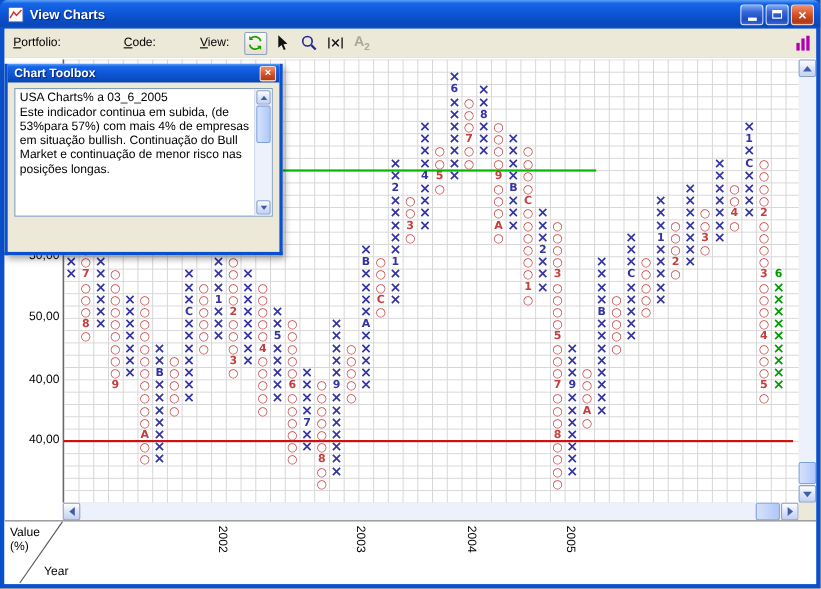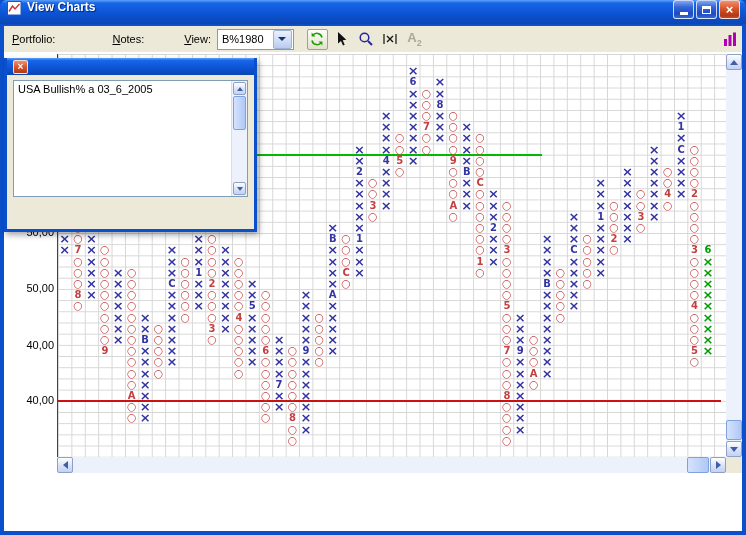--- a/index.html
+++ b/index.html
@@ -1,21 +1,21 @@
 <!DOCTYPE html>
 <html style="--xcol: #3434A4; --ocol: #C44040; --gcol: #009C00; --grid: #D6D6D6;"><head>
 <meta charset="utf-8">
 <style>
   html,body{margin:0;padding:0;background:#9a9a9a;font-family:"Liberation Sans",sans-serif;}
   #stage{position:relative;width:746px;height:535px;background:#0A50CC;overflow:hidden;}
 
   
   .titlebar{position:absolute;left:0;top:0;width:746px;height:26px;
     background:linear-gradient(180deg,#5EA1F8 0%,#1766E8 12%,#0C55D6 48%,#0A46B6 90%,#0C55D6 100%);
-    border-radius:7px 7px 0 0;display:flex;padding:0 6px;box-sizing:border-box;}
+    border-radius:7px 7px 0 0;display:flex;align-items:center;padding:0 6px;box-sizing:border-box;}
   .app-icon{width:16px;height:16px;margin-right:5px;display:flex;align-items:center;justify-content:center;}
   .title-text{color:#fff;font-size:12px;font-weight:bold;text-shadow:1px 1px 1px #00237E;flex:1;}
   .winbtn{width:21px;height:19px;margin-left:2px;border:1px solid rgba(255,255,255,.75);border-radius:3px;
     display:flex;align-items:center;justify-content:center;box-sizing:border-box;
     background:linear-gradient(180deg,#7FA8F2 0%,#3566D8 35%,#1E4BC0 75%,#3566D8 100%);cursor:pointer;}
   .winbtn.close{background:linear-gradient(180deg,#F09070 0%,#D8552A 45%,#B03A16 85%,#C84A20 100%);}
   .g-min{width:8px;height:3px;background:#fff;margin-top:8px;}
   .g-max{width:9px;height:8px;border:1px solid #fff;border-top-width:3px;box-sizing:border-box;}
   .g-close{color:#fff;font-size:13px;font-weight:bold;line-height:13px;}
 
@@ -111,28 +111,22 @@
     <span class="winbtn">
         <span class="g-max"></span>
       </span>
     <span class="winbtn close">
         <span class="g-close">×</span>
       </span>
   </div>
 
   <div class="toolbar">
     <span class="lbl">Portfolio:</span>
-    <span class="lbl" style="margin-left:57px;">Notes:</span>
+    <span class="lbl" style="margin-left:57px;">Code:</span>
     <span class="lbl" style="margin-left:40px;">View:</span>
-    <span class="combo" style="width:77px;margin-left:6px;">
-      <span class="cval">B%1980</span>
-      <span class="cbtn">
-          <span class="tri-down"></span>
-        </span>
-    </span>
 
     <span class="tool framed" style="margin-left:13px;">
       <svg width="16" height="16">
         <path d="M13 6.5A5.2 5.2 0 0 0 3.6 4.6" fill="none" stroke="#1DA000" stroke-width="1.6"></path>
         <path d="M2.6 1.6v3.8h3.8z" fill="#1DA000"></path>
         <path d="M3 9.5A5.2 5.2 0 0 0 12.4 11.4" fill="none" stroke="#1DA000" stroke-width="1.6"></path>
         <path d="M13.4 14.4v-3.8H9.6z" fill="#1DA000"></path>
       </svg>
     </span>
     <span class="tool" style="margin-left:4px;">
@@ -614,30 +608,46 @@
       <span class="sb-btn" style="left:0;top:0;">
           <span class="t-lf"></span>
         </span>
       <span class="sb-thumb" style="top:0;left:630px;width:22px;height:16px;"></span>
       <span class="sb-btn" style="right:0;top:0;left:auto;">
           <span class="t-rt"></span>
         </span>
     </div>
     <div class="sb-corner"></div>
 
+    <div class="axis-area">
+      <svg width="60" height="58" style="position:absolute;left:0;top:0;">
+        <line x1="53" y1="0" x2="14" y2="56" stroke="#555" stroke-width="1"></line>
+      </svg>
+      <span class="axis-name" style="left:5px;top:4px;">Value</span>
+      <span class="axis-name" style="left:5px;top:17px;">(%)</span>
+      <span class="axis-name" style="left:36px;top:40px;">Year</span>
+      <div id="yearticks">
+          <span class="yeartick" style="left: 204px; top: 4px;">2002</span>
+          <span class="yeartick" style="left: 330px; top: 4px;">2003</span>
+          <span class="yeartick" style="left: 430px; top: 4px;">2004</span>
+          <span class="yeartick" style="left: 520px; top: 4px;">2005</span>
+        </div>
+    </div>
   </div>
 
   <div class="toolbox">
     <div class="tb-titlebar">
+      <span class="tb-title">Chart Toolbox</span>
       <span class="tb-close">
           <span>×</span>
         </span>
     </div>
     <div class="notebox">
-      <div>USA Bullish% a 03_6_2005</div>
+      <div>USA Charts% a 03_6_2005</div>
+      <div>Este indicador continua em subida, (de 53%para 57%) com mais 4% de empresas em situação bullish. Continuação do Bull Market e continuação de menor risco nas posições longas.</div>
       <div class="note-sb">
         <span class="nsb-btn" style="top:1px;">
             <span class="t-up" style="border-left-width:3px;border-right-width:3px;border-bottom-width:4px;"></span>
           </span>
         <span class="nsb-thumb"></span>
         <span class="nsb-btn" style="bottom:1px;">
             <span class="t-dn" style="border-left-width:3px;border-right-width:3px;border-top-width:4px;"></span>
           </span>
       </div>
     </div>

